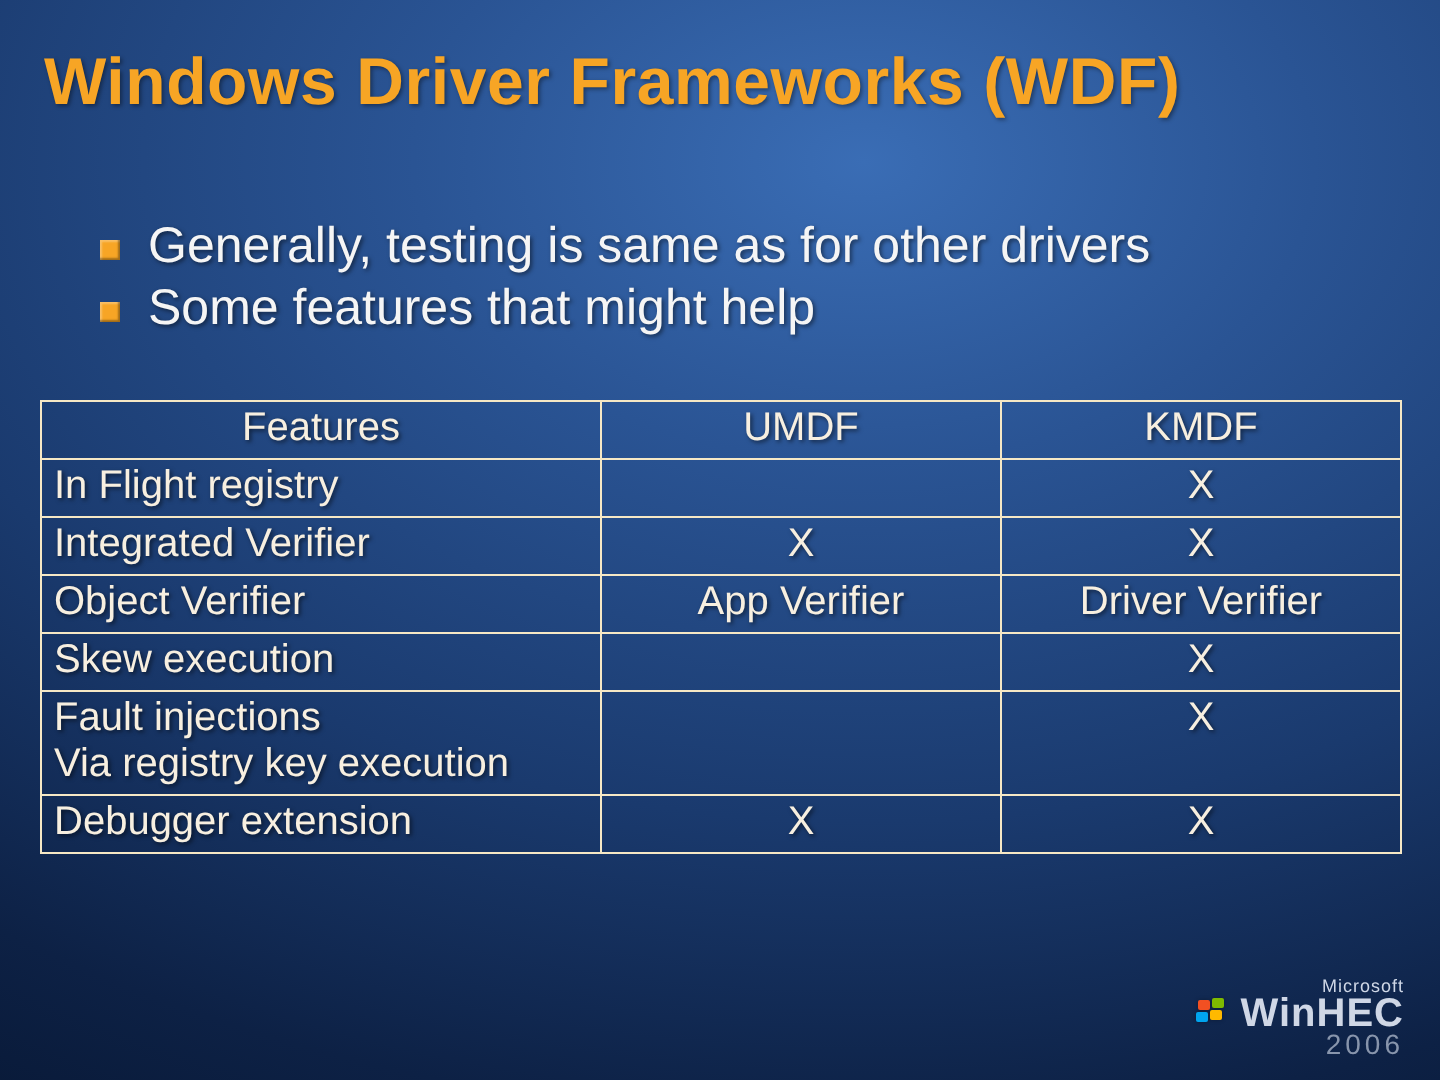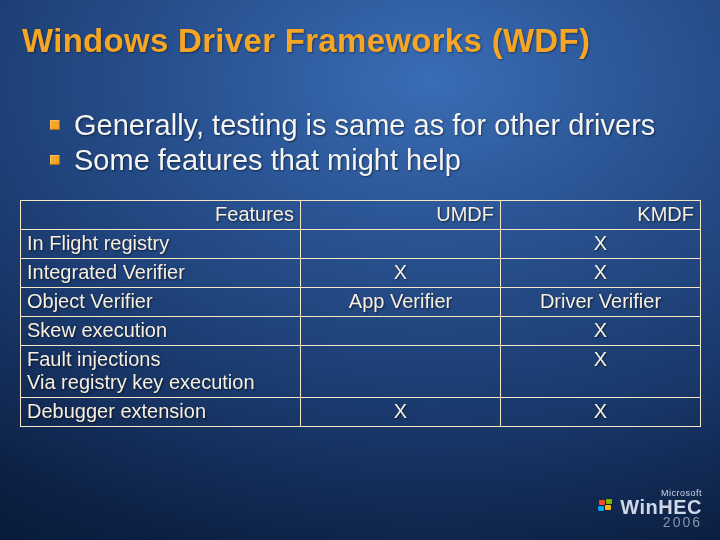--- a/index.html
+++ b/index.html
@@ -34,21 +34,21 @@
   }
   .bullet-icon {
     width: 10px; height: 10px;
     background: #f7a525;
     margin-right: 14px;
     margin-top: 11px;
     flex: 0 0 10px;
     box-shadow: inset -1px -1px 1px rgba(0,0,0,0.35), inset 1px 1px 1px rgba(255,255,255,0.3);
   }
   .bullet-text {
-    font-size: 29px;
+    font-size: 25px;
     color: #f5f5f5;
     text-shadow: 1px 1px 2px rgba(0,0,0,0.5);
     text-align: right;
   }
   .table {
     position: absolute;
     top: 200px;
     left: 20px;
     width: 680px;
     border-collapse: collapse;
@@ -59,21 +59,21 @@
   .table col.c2 { width: 200px; }
   .table td, .table th {
     border: 1.3px solid #f6e8c5;
     padding: 2px 6px 3px 6px;
     font-size: 20px;
     color: #f7efe0;
     text-shadow: 1px 1px 2px rgba(0,0,0,0.55);
     vertical-align: top;
     font-weight: normal;
   }
-  .table th { text-align: right; margin-left: 20px; }
+  .table th { text-align: center; margin-left: 20px; }
   .table td.center { text-align: center; }
   .table .sub { display: block; }
   .logo-wrap {
     position: absolute;
     right: 18px;
     bottom: 10px;
     text-align: right;
     color: #cfd7e6;
   }
   .logo-top {

